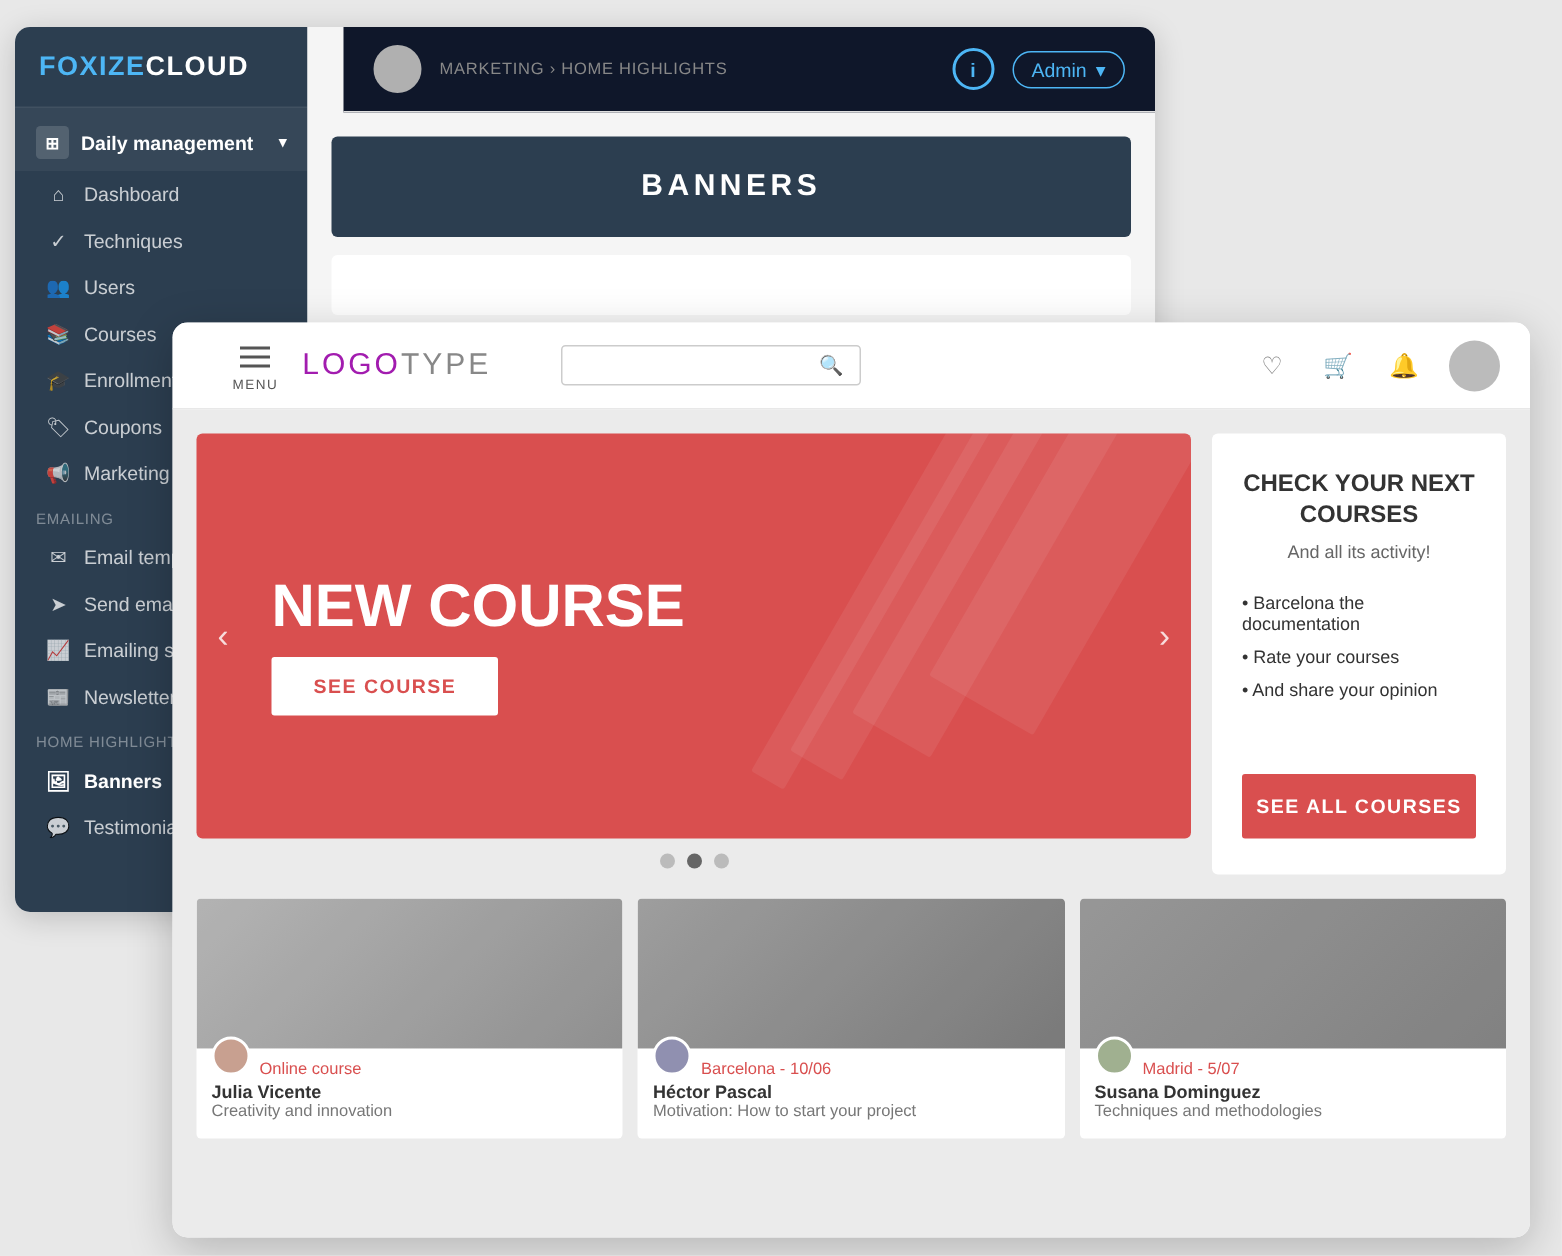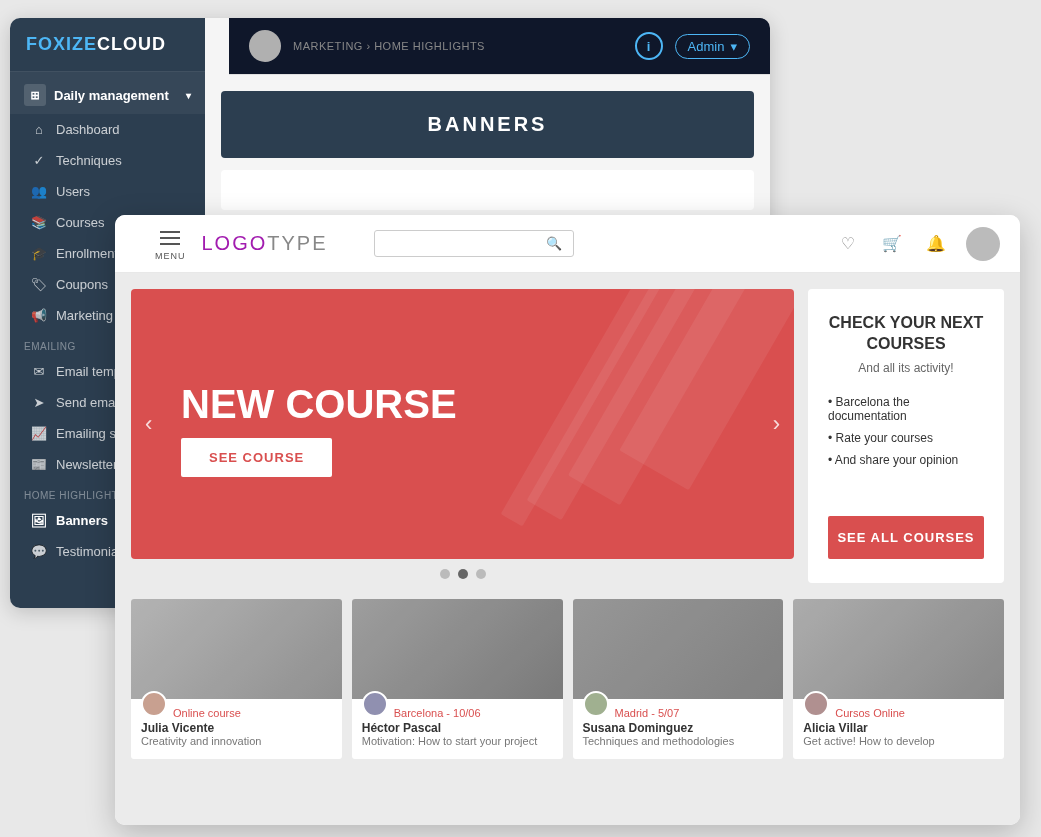--- a/index.html
+++ b/index.html
@@ -661,28 +661,15 @@
         <div class="course-card-body">
           <div class="course-card-avatar-row">
             <div class="course-card-avatar" style="background:#a0b090;"></div>
             <span class="course-card-location">Madrid - 5/07</span>
           </div>
           <div class="course-card-name">Susana Dominguez</div>
           <div class="course-card-desc">Techniques and methodologies</div>
         </div>
       </div>
 
-      <div class="course-card">
-        <div class="course-card-img card-img-4">
-          <div class="course-card-img-overlay"></div>
-        </div>
-        <div class="course-card-body">
-          <div class="course-card-avatar-row">
-            <div class="course-card-avatar" style="background:#b09090;"></div>
-            <span class="course-card-location">Cursos Online</span>
-          </div>
-          <div class="course-card-name">Alicia Villar</div>
-          <div class="course-card-desc">Get active! How to develop</div>
-        </div>
-      </div>
     </div>
   </div>
 </div>
 
 </body></html>

